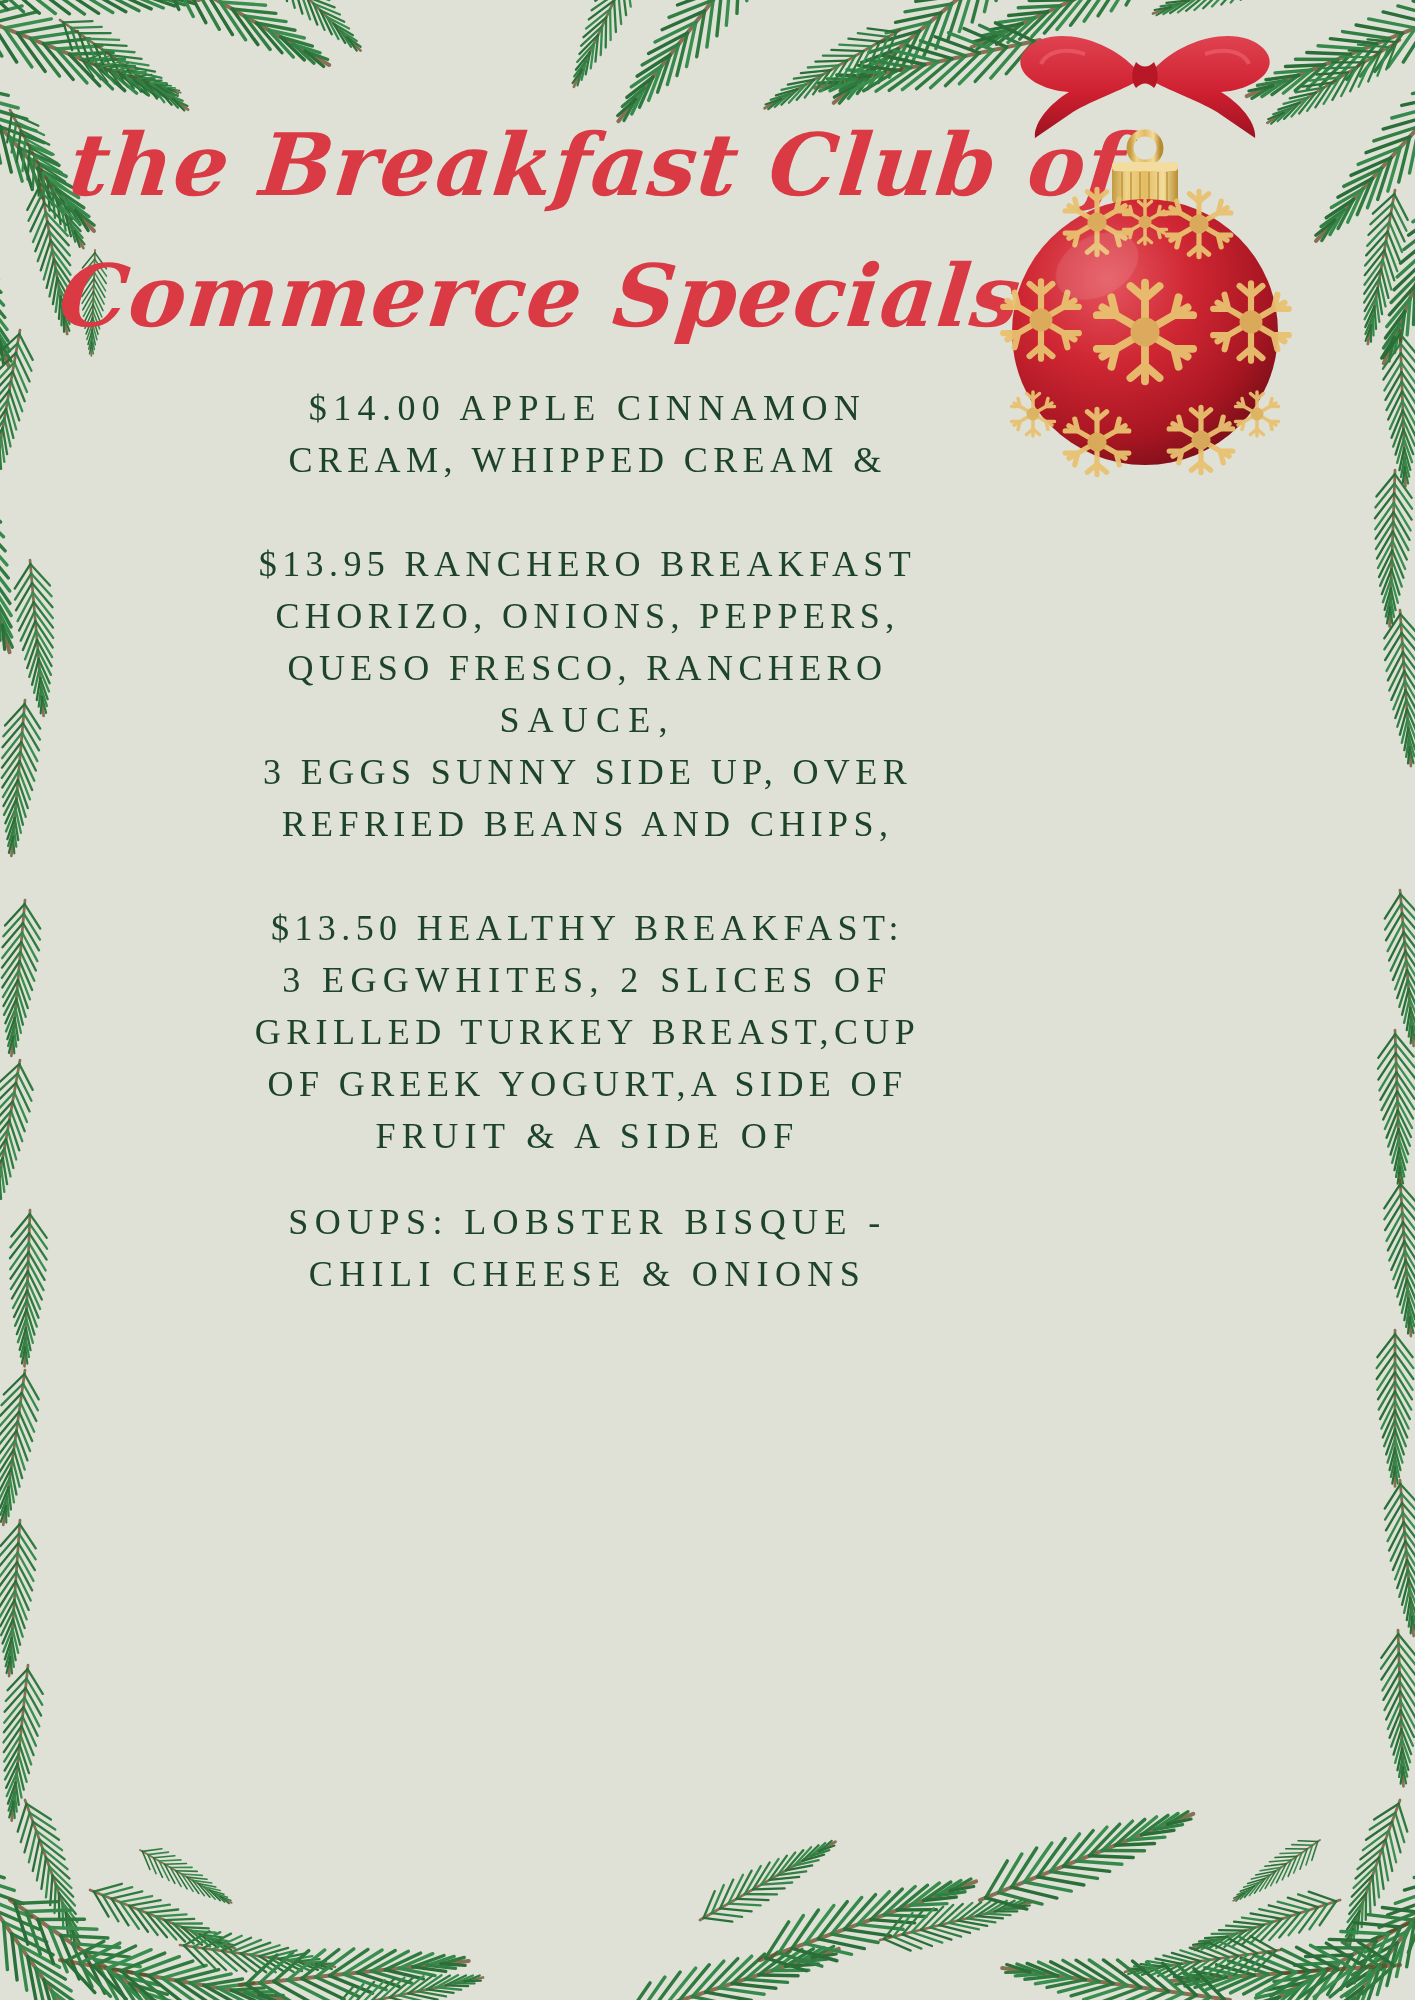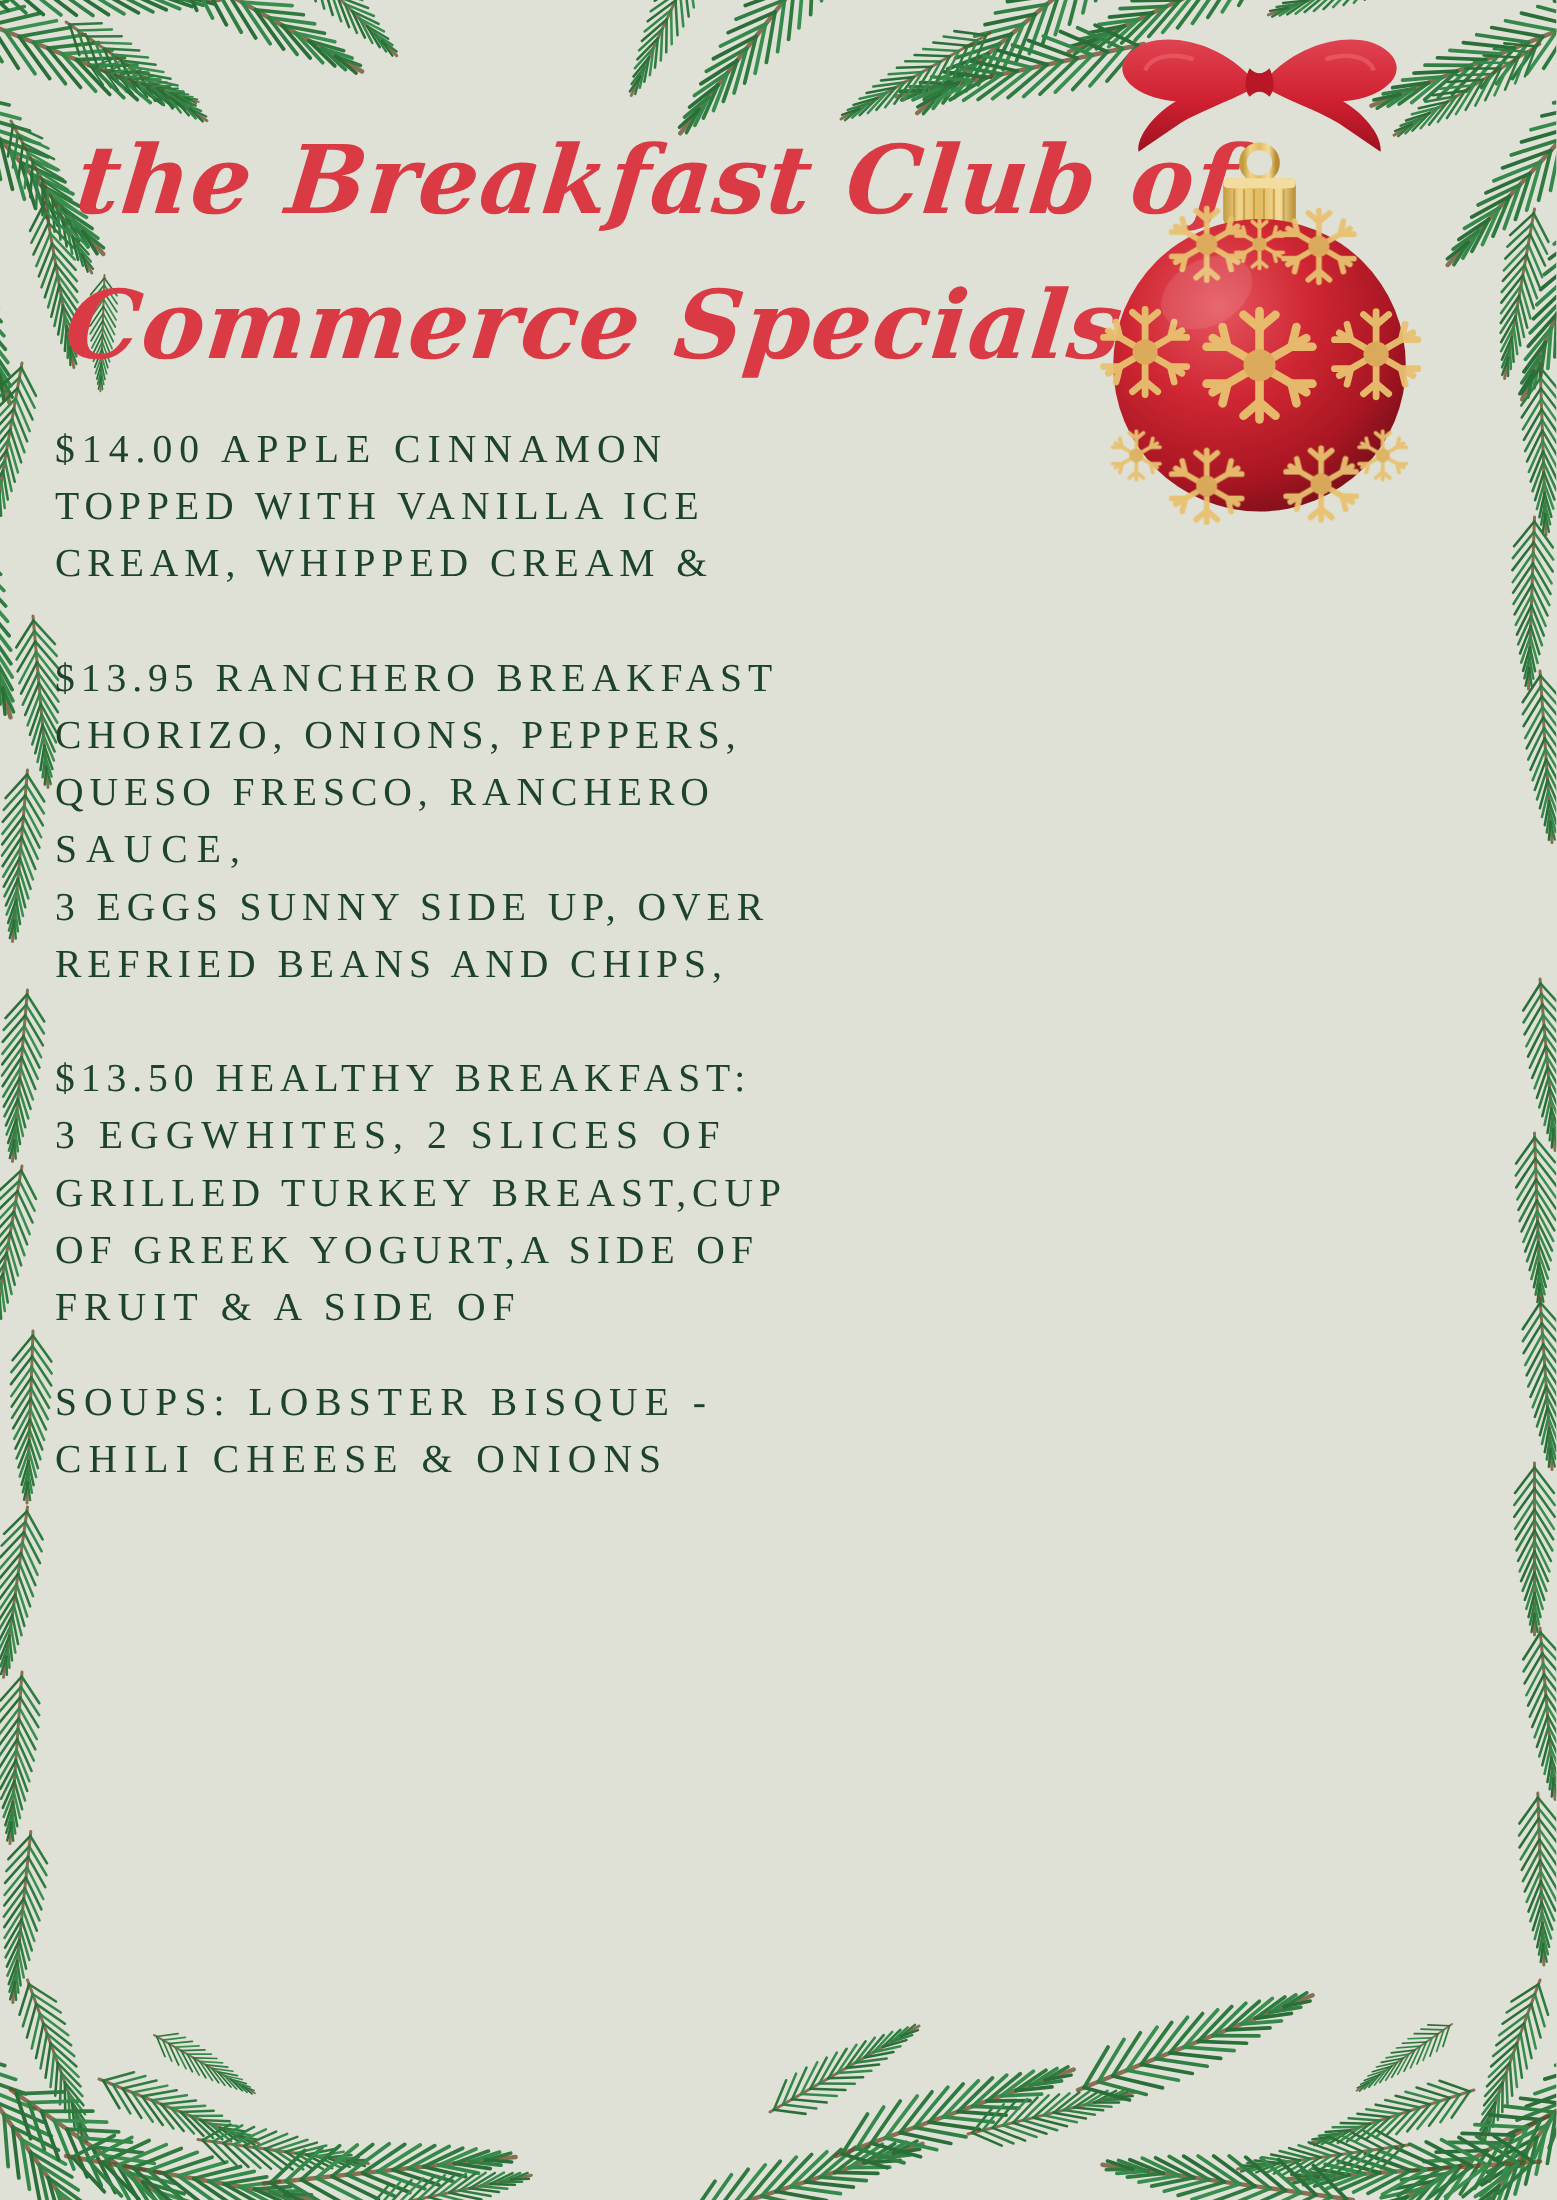--- a/index.html
+++ b/index.html
@@ -45,21 +45,21 @@
   .title-line.l1 { padding-left:10px; }
   .title-line.l2 { padding-right:60px; }
 
   
   .menu {
     position:absolute;
     left:50px;
     top:382px;
     width:1075px;
     z-index:5;
-    text-align:left;
+    text-align:center;
   }
   .menu-line {
     font-family:"Liberation Serif", serif;
     color:#1d4429;
     font-size:36px;
     line-height:52px;
     letter-spacing:7.5px;
     text-transform:uppercase;
     white-space:nowrap;
   }
@@ -336,21 +336,20 @@
 
   <div class="title-block">
     <div class="title-line l1">the Breakfast Club of</div>
     <div class="title-line l2">Commerce Specials</div>
   </div>
 
   <div class="menu">
 
     <div class="section">
       <div class="menu-line tight">$14.00 APPLE CINNAMON</div>
-      <div class="menu-line tighter">TOPPED WITH VANILLA ICE</div>
       <div class="menu-line tighter">CREAM, WHIPPED CREAM &amp;</div>
     </div>
 
     <div class="gap"></div>
 
     <div class="section">
       <div class="menu-line tighter">$13.95 RANCHERO BREAKFAST</div>
       <div class="menu-line tighter">CHORIZO, ONIONS, PEPPERS,</div>
       <div class="menu-line tighter">QUESO FRESCO, RANCHERO</div>
       <div class="menu-line wide">SAUCE,</div>

